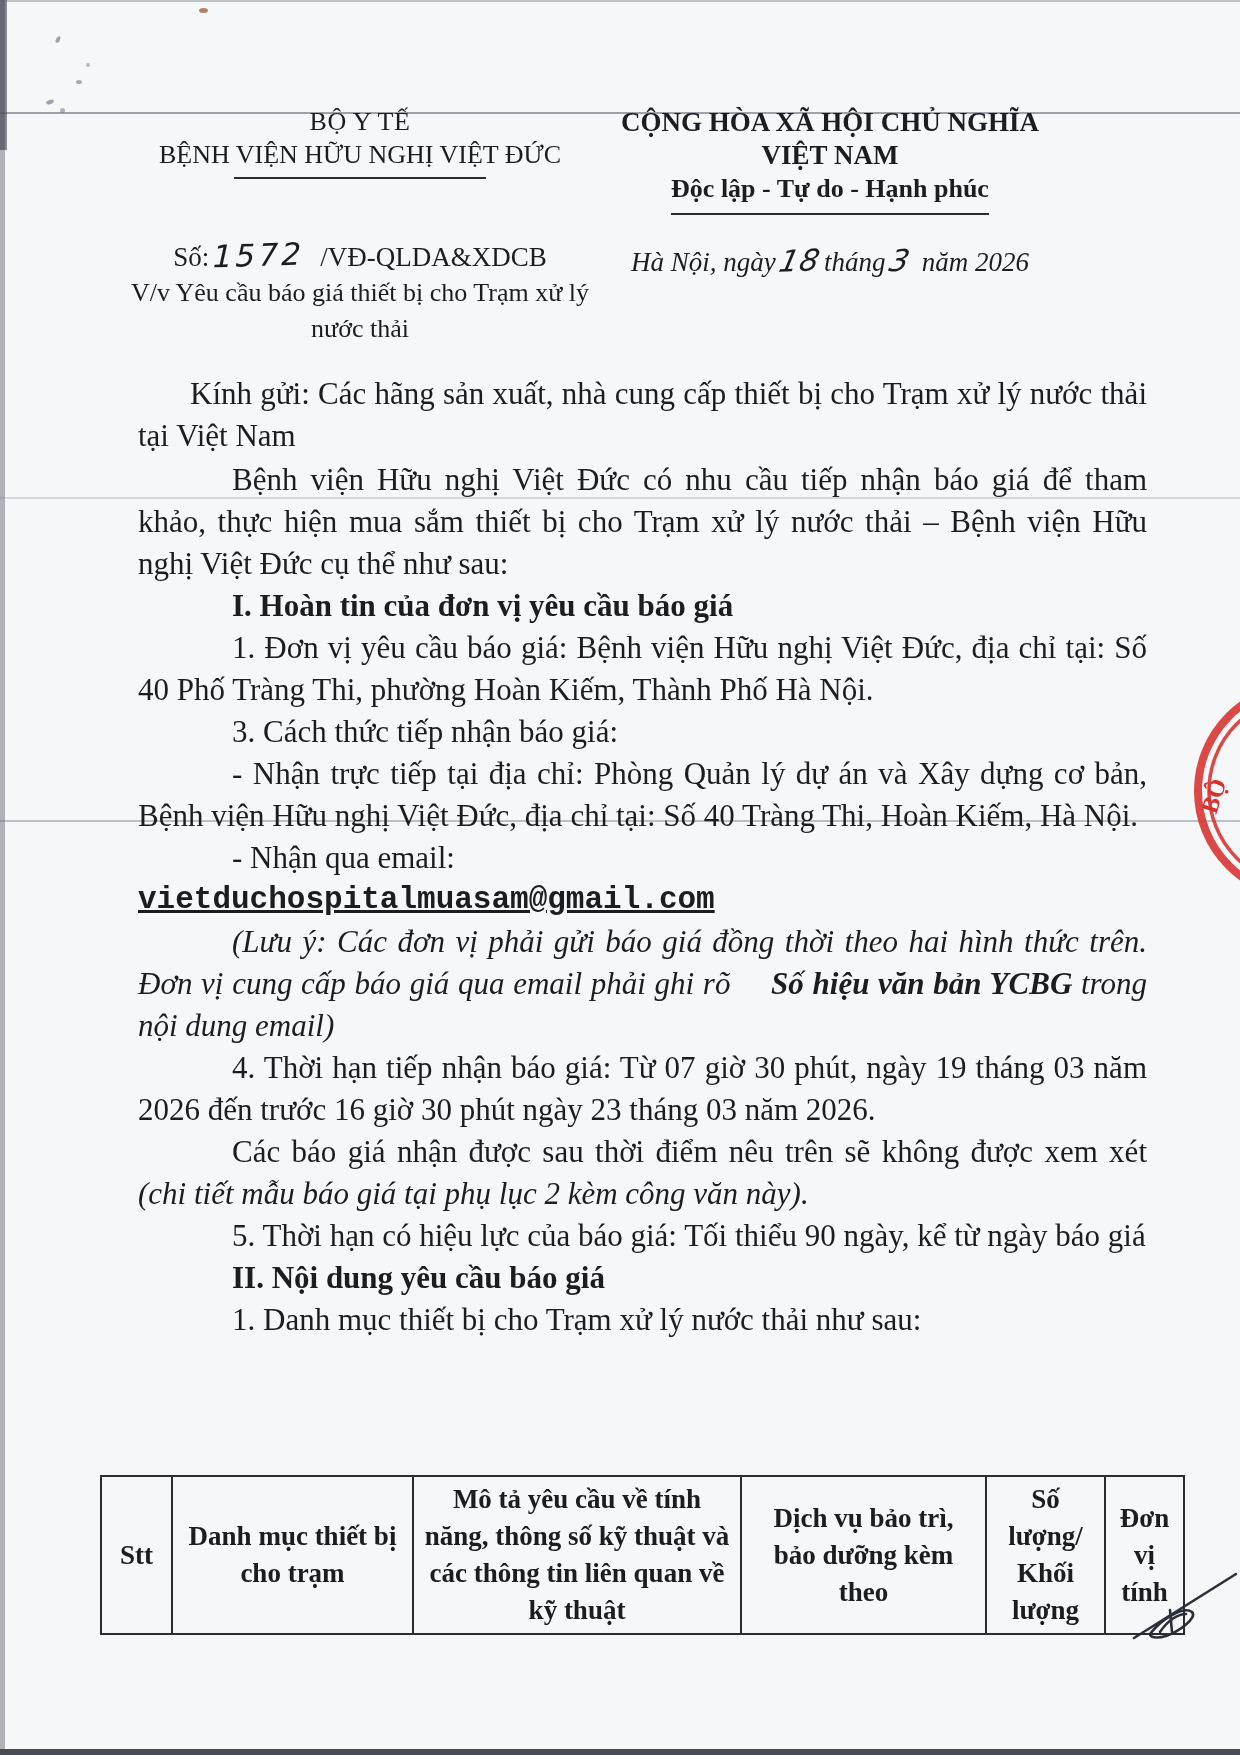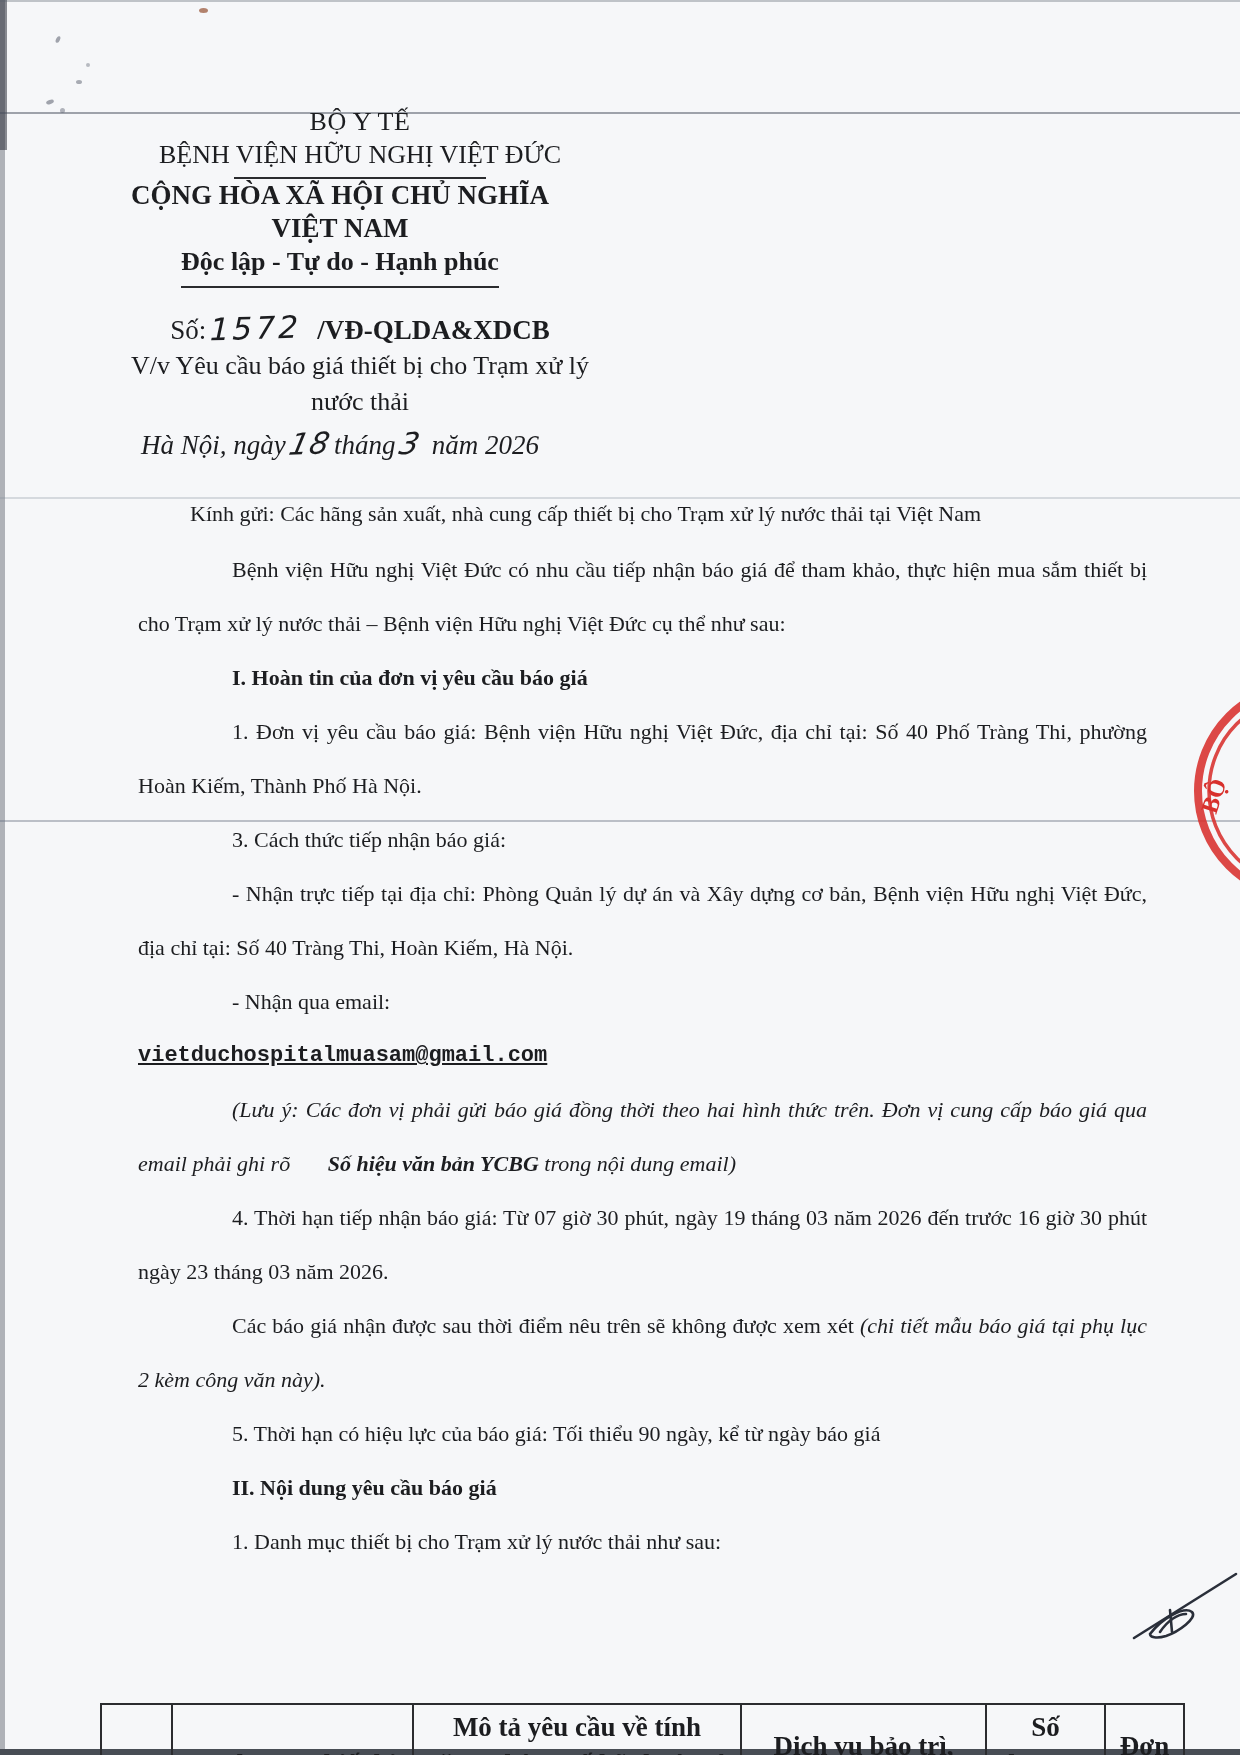--- a/index.html
+++ b/index.html
@@ -16,21 +16,21 @@
   .edge-left-dark{position:absolute;left:0;top:0;width:7px;height:150px;background:rgba(45,50,60,.55);}
   .edge-bottom{position:absolute;left:0;bottom:0;width:100%;height:6px;background:#484d55;}
   .edge-top{position:absolute;left:0;top:0;width:100%;height:2px;background:rgba(90,96,108,.35);}
   .scanline{position:absolute;left:0;width:100%;height:2px;}
   .scanline.l1{top:112px;background:rgba(70,78,92,.5);}
   .scanline.l2{top:497px;background:rgba(130,140,155,.28);}
   .scanline.l3{top:820px;background:rgba(105,115,132,.42);}
   .speck{position:absolute;border-radius:50%;}
   
   .content{position:relative;padding:106px 57px 0 100px;}
-  .header-row,.ref-row{display:flex;flex-direction:column;}
+  .header-row,.ref-row{display:flex;}
   .hcol-left{width:460px;margin-left:30px;text-align:center;}
   .hcol-right{width:480px;text-align:center;}
   .org-parent{font-size:26px;line-height:32px;letter-spacing:.5px;}
   .org-name{font-size:26px;line-height:34px;font-weight:normal;}
   .rule{height:2px;background:#2a2b2e;margin:5px auto 0;}
   .rule.left-rule{width:252px;}
   .rule.right-rule{width:318px;margin-top:7px;}
   .national-title{font-size:27px;line-height:33px;font-weight:bold;}
   .national-motto{font-size:26px;line-height:34px;font-weight:bold;}
   .ref-row{margin-top:22px;}
@@ -41,21 +41,21 @@
     font-family:"DejaVu Sans",sans-serif;
     display:inline-block;
     transform:skewX(-14deg) rotate(-2deg);
     font-size:31px;
     letter-spacing:3px;
     margin:0 4px;
     font-weight:400;
   }
   .hand.small{font-size:30px;letter-spacing:1px;}
   
-  .bodytext{margin:26px 36px 0 38px;font-size:22px;line-height:54px;text-align:justify;}
+  .bodytext{margin:26px 36px 0 38px;font-size:31px;line-height:42px;text-align:justify;}
   p.doc{margin:0;text-indent:94px;}
   p.doc.kg{text-indent:52px;margin-bottom:2px;}
   p.doc.noindent{text-indent:0;}
   .bold{font-weight:bold;margin-left:32px;}
   .italic{font-style:italic;}
   .email-line{margin-left:168px;font-weight:bold;text-decoration:underline;text-align:left;font-family:Liberation Mono, monospace;}
   
   table.quote{
     border-collapse:collapse;
     margin:134px 0 0 0;
@@ -128,21 +128,21 @@
       <div class="hcol-right">
         <div class="national-title">CỘNG HÒA XÃ HỘI CHỦ NGHĨA VIỆT NAM</div>
         <div class="national-motto">Độc lập - Tự do - Hạnh phúc</div>
         <div class="rule right-rule"></div>
       </div>
     </div>
 
     <div class="ref-row">
       <div class="hcol-left">
         <div class="ref-number">
-          <span>Số:</span><span class="hand">1572</span><span style="margin-left:12px;font-weight:bold;">/VĐ-QLDA&amp;XDCB</span>
+          <span>Số:</span><span class="hand">1572</span><span style="margin-left:12px;">/VĐ-QLDA&amp;XDCB</span>
         </div>
         <div class="ref-subject">
           <span>V/v Yêu cầu báo giá thiết bị cho Trạm xử lý</span><br>
           <span>nước thải</span>
         </div>
       </div>
       <div class="hcol-right">
         <div class="date-line">
           <span>Hà Nội, ngày</span><span class="hand small">18</span><span>tháng</span><span class="hand small">3</span><span style="margin-left:8px;">năm 2026</span>
         </div>

